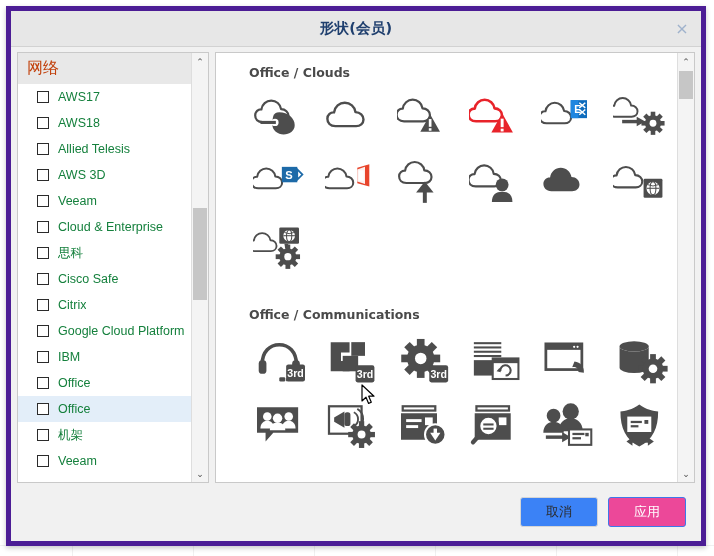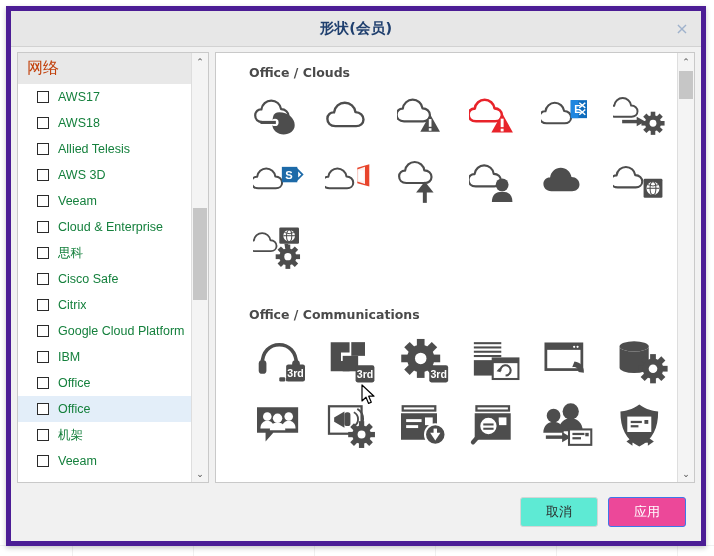--- a/index.html
+++ b/index.html
@@ -152,21 +152,21 @@
   }
   .btn{
     height:30px;min-width:78px;
     display:inline-flex;align-items:center;justify-content:center;
     font-size:13px;border-radius:3px;cursor:pointer;
     box-sizing:border-box;
     font-family:"DejaVu Sans","Liberation Sans",sans-serif;
     padding:0 16px;
   }
   .btn-secondary{
-    background:#5eead4;border:1px solid #d5d5d5;color:#2b2b2b;
+    background:#3b82f6;border:1px solid #d5d5d5;color:#2b2b2b;
     margin-right:10px;
   }
   .btn-primary{
     background:#ec4899;border:1px solid #3d78ea;color:#ffffff;font-weight:400;
   }
 
   
   #mouse-cursor{position:absolute;left:361px;top:384px;pointer-events:none;z-index:50;}
 </style>
 </head>

